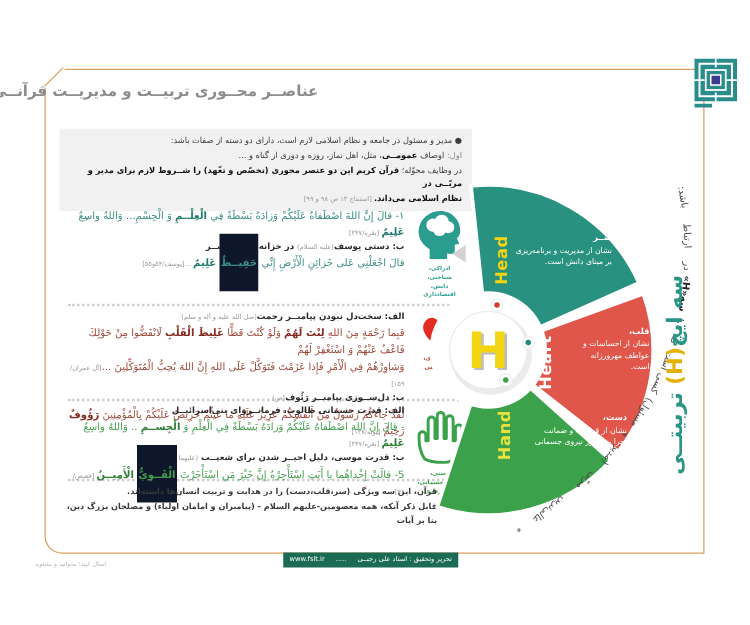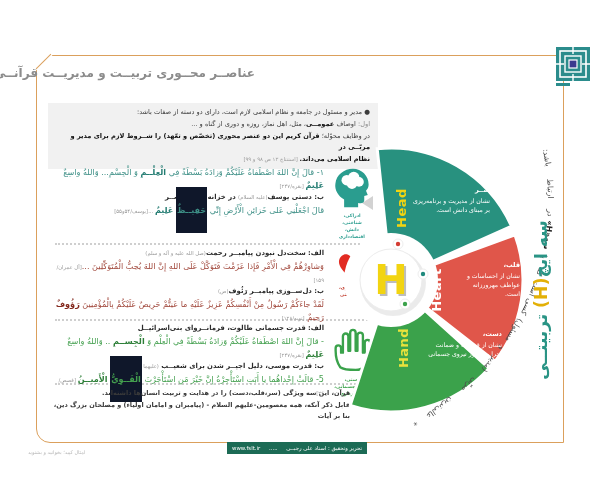--- a/index.html
+++ b/index.html
@@ -136,20 +136,21 @@
     <svg width="34" height="31" viewBox="0 0 36 32">
       <path d="M18 30 C4 20 2 12 6 7 C10 2 16 4 18 9 C20 4 26 2 30 7 C34 12 32 20 18 30 Z" fill="#e22b22"></path>
     </svg>
     <div class="icap">
         <div>مهــرورزی،</div>
         <div>نوع‌دوستی</div>
       </div>
   </div>
   <div class="txt">
       <div class="ln ln-h"><span>الف: سخت‌دل نبودن پیامبــر رحمت</span><span class="run-cite">(صل الله علیه و آله و سلم)</span></div>
+      <div class="ln ln-v"><span>فَبِما رَحْمَةٍ مِنَ اللهِ </span><span class="run-b">لِنْتَ لَهُمْ</span><span> وَلَوْ كُنْتَ فَظًّا </span><span class="run-b">غَلِيظَ الْقَلْبِ</span><span> لَانْفَضُّوا مِنْ حَوْلِكَ فَاعْفُ عَنْهُمْ وَ اسْتَغْفِرْ لَهُمْ</span></div>
       <div class="ln ln-v"><span>وَشاوِرْهُمْ فِي الْأَمْرِ فَإِذا عَزَمْتَ فَتَوَكَّلْ عَلَى اللهِ إِنَّ اللهَ يُحِبُّ الْمُتَوَكِّلِينَ ...</span><span class="run-cite">[آل عمران/۱۵۹]</span></div>
       <div class="ln ln-h"><span>ب: دل‌ســوزی پیامبــر رَئُوف</span><span class="run-cite">(ص)</span></div>
       <div class="ln ln-v"><span>لَقَدْ جاءَكُمْ رَسُولٌ مِنْ أَنْفُسِكُمْ عَزِيزٌ عَلَيْهِ ما عَنِتُّمْ حَرِيصٌ عَلَيْكُمْ بِالْمُؤْمِنِينَ </span><span class="run-b">رَؤُوفٌ</span><span> رَحِيمٌ </span><span class="run-cite">[توبه/۱۲۸]</span></div>
     </div>
 </div>
 
 <div class="dotsep" style="top:319px;"></div>
 
 <div class="sec sec3" style="top:323px;">
   <div class="icol">

